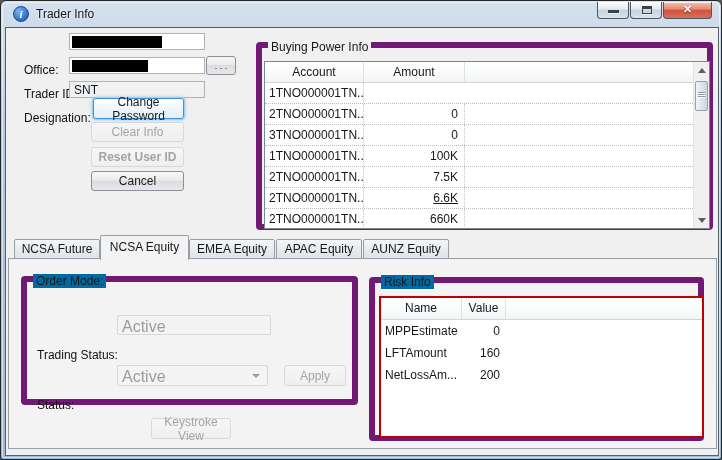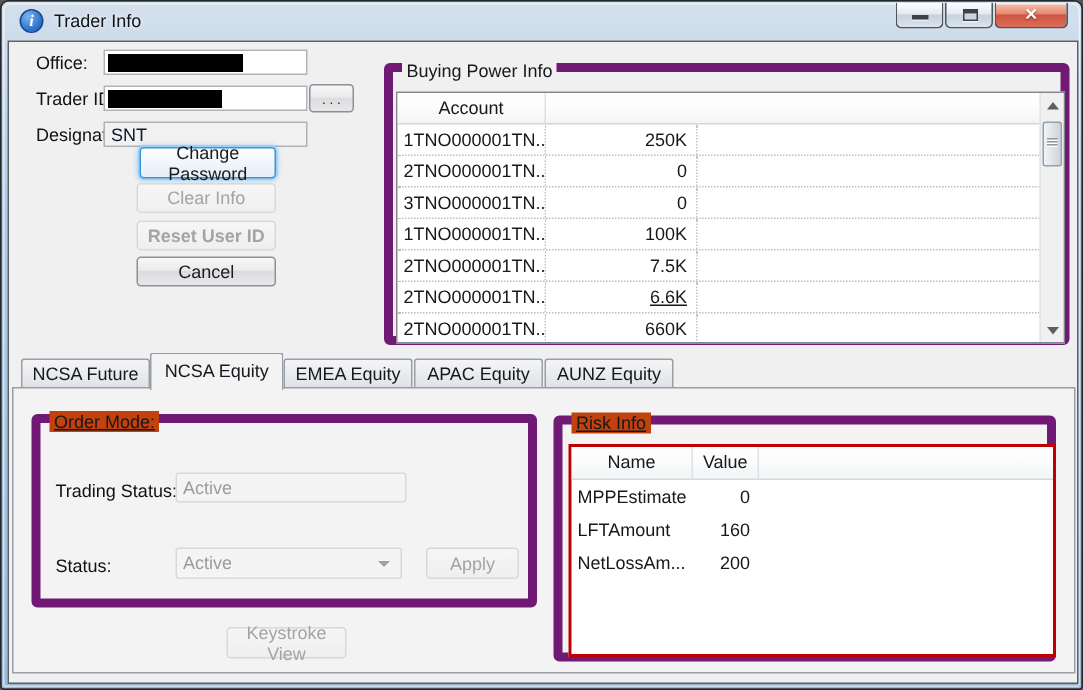--- a/index.html
+++ b/index.html
@@ -33,42 +33,42 @@
   .glyph-max { position:absolute; left:11px; top:4px; width:10px; height:8px;
     border:1px solid #39414a; border-top:3px solid #39414a; background:transparent;
     box-shadow:0 1px 0 rgba(255,255,255,.6); }
   .glyph-close { position:absolute; left:0; right:0; top:1px; text-align:center; color:#fff;
     font-size:11px; font-weight:bold; text-shadow:0 1px 1px rgba(90,10,0,.7); }
 
   
   .client { position:absolute; left:4px; top:26px; width:714px; height:429px;
     border:1px solid #566068; background:#f0f0f0; }
 
-  .lbl { position:absolute; font-size:12px; color:#111; white-space:nowrap; }
+  .lbl { position:absolute; font-size:12px; color:#111; white-space:nowrap;margin-top:28px; }
 
   
   .field { position:absolute; background:#fff; border:1px solid #aeb3ba; height:17px; }
   .field .redact { position:absolute; left:2px; top:2px; height:12px; background:#000; }
   .field.disabled { background:#f1f1f1; color:#0f172a; font-size:12px; padding:1px 4px; }
 
   
   .btn { position:absolute; font-size:12px; text-align:center; border-radius:3px;
     border:1px solid #8a9097; color:#1b1b1b;
     background:linear-gradient(180deg,#f7f7f7 0%,#ebebeb 45%,#dcdcdf 50%,#e8e8ea 100%);
     display:flex; align-items:center; justify-content:center; }
   .btn.disabled { border-color:#d6d9dc; color:#a4a4a4;
     background:linear-gradient(180deg,#f6f6f6,#efefef); }
   .btn.focused { border-color:#3f93d8; box-shadow:0 0 0 1px #9fd0f5, 0 0 4px #6cb5ee;
     background:linear-gradient(180deg,#ffffff,#f0f6fb 50%,#e4eef8); }
 
   
   .group { position:absolute; border:6px solid #701a75; border-radius:4px;padding-left:44px; }
   .group > .gtitle { position:absolute; top:-8px; left:6px; padding:0 3px; font-size:12px;
     color:#15181c; background:#f0f0f0; white-space:nowrap; }
-  .pane .group > .gtitle { background:#c2410c;text-decoration:underline; }
+  .pane .group > .gtitle { background:#0369a1; }
 
   
   .dtable { position:absolute; background:#fff; border:1px solid #82878f; overflow:hidden; }
   .thead { display:flex; height:21px; border-bottom:1px solid #d5d5d5;
     background:linear-gradient(180deg,#ffffff 0%,#fbfcfc 45%,#f2f4f6 100%); }
   .th { font-size:12px; color:#15181c; text-align:center; line-height:20px;
     border-right:1px solid #dde0e4; }
   .trow { display:flex; height:21px; border-bottom:1px dotted #bcbcbc; }
   .td { font-size:12px; color:#15181c; line-height:20px; border-right:1px dotted #c6c6c6;
     white-space:nowrap; overflow:hidden; }
@@ -97,21 +97,21 @@
     line-height:19px; color:#15181c; border:1px solid #989ea6; border-radius:2px 2px 0 0;
     background:linear-gradient(180deg,#f4f5f6,#e7e9eb 60%,#dfe2e5); z-index:1; }
   .tab.selected { top:207px; height:25px; line-height:22px; background:#f3f3f3;
     border-bottom:none; z-index:3; }
 
   .pane { position:absolute; left:2px; top:230px; width:709px; height:191px;
     border:1px solid #989ea6; background:#f3f3f3; z-index:2; }
 
   
   .combo { position:absolute; border:1px solid #d6d9dc; border-radius:2px; background:#f4f4f4;
-    color:#9b9b9b; font-size:12px; padding:2px 4px; }
+    color:#9b9b9b; font-size:16px; padding:2px 4px; }
   .combo .arrow { position:absolute; right:7px; top:8px; width:0; height:0;
     border-left:4px solid transparent; border-right:4px solid transparent;
     border-top:4px solid #9aa0a6; }
 
   
   .risk-table { position:absolute; background:#fff; border:2px solid #c00000; overflow:hidden; }
   .risk-table .thead { height:22px; }
   .risk-table .trow { height:22px; border-bottom:none; }
   .risk-table .td { border-right:none; line-height:22px; }
 </style>
@@ -156,26 +156,26 @@
     <button class="btn disabled" style="left:85px; top:94px; width:93px; height:20px;">Clear Info</button>
     <button class="btn disabled" style="left:85px; top:119px; width:93px; height:20px;font-weight:bold;">Reset User ID</button>
     <button class="btn" style="left:85px; top:143px; width:93px; height:20px;">Cancel</button>
 
     <div class="group" style="left:250px; top:14px; width:457px; height:188px;">
       <span class="gtitle">Buying Power Info</span>
 
       <div class="dtable" style="left:2px; top:13px; width:446px; height:168px;">
         <div class="thead">
           <div class="th" style="width:99px;">Account</div>
+          <div class="th" style="width:101px;">Amount</div>
           <div class="th fill"></div>
         </div>
 
         <div class="trow">
           <div class="td txt" style="width:99px;">1TNO000001TN...</div>
-          <div class="td num" style="width:101px;">250K</div>
           <div class="td fill"></div>
         </div>
         <div class="trow">
           <div class="td txt" style="width:99px;">2TNO000001TN...</div>
           <div class="td num" style="width:101px;">0</div>
           <div class="td fill"></div>
         </div>
         <div class="trow">
           <div class="td txt" style="width:99px;">3TNO000001TN...</div>
           <div class="td num" style="width:101px;">0</div>

